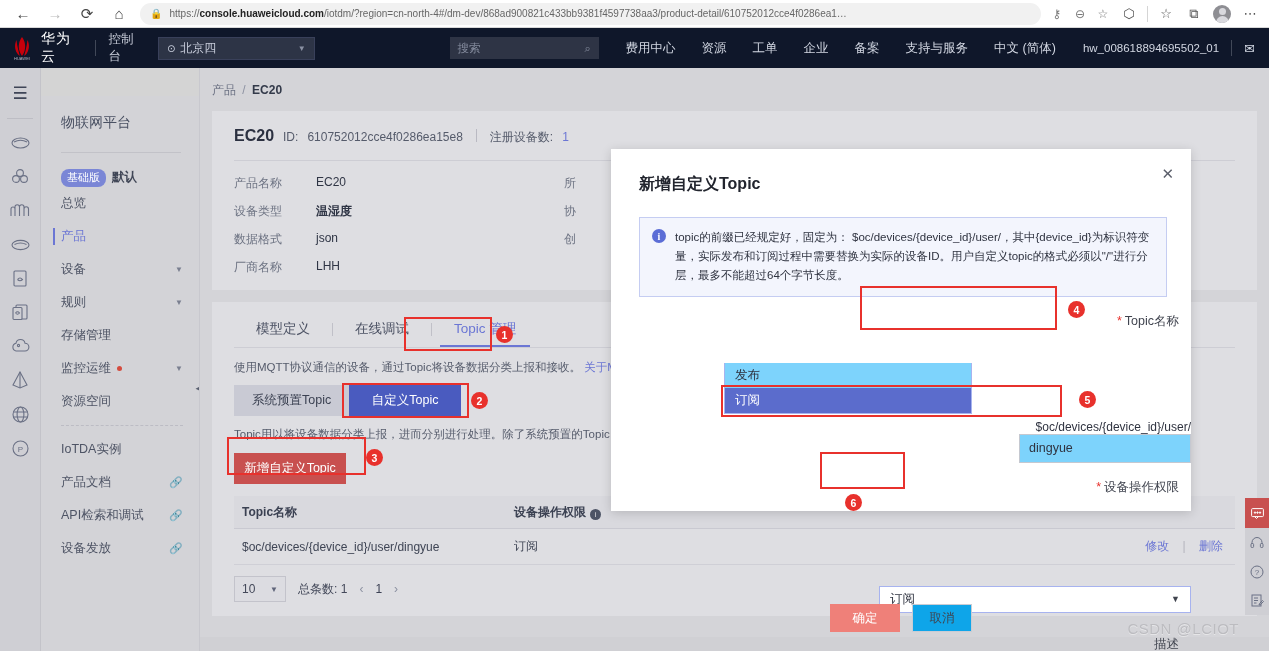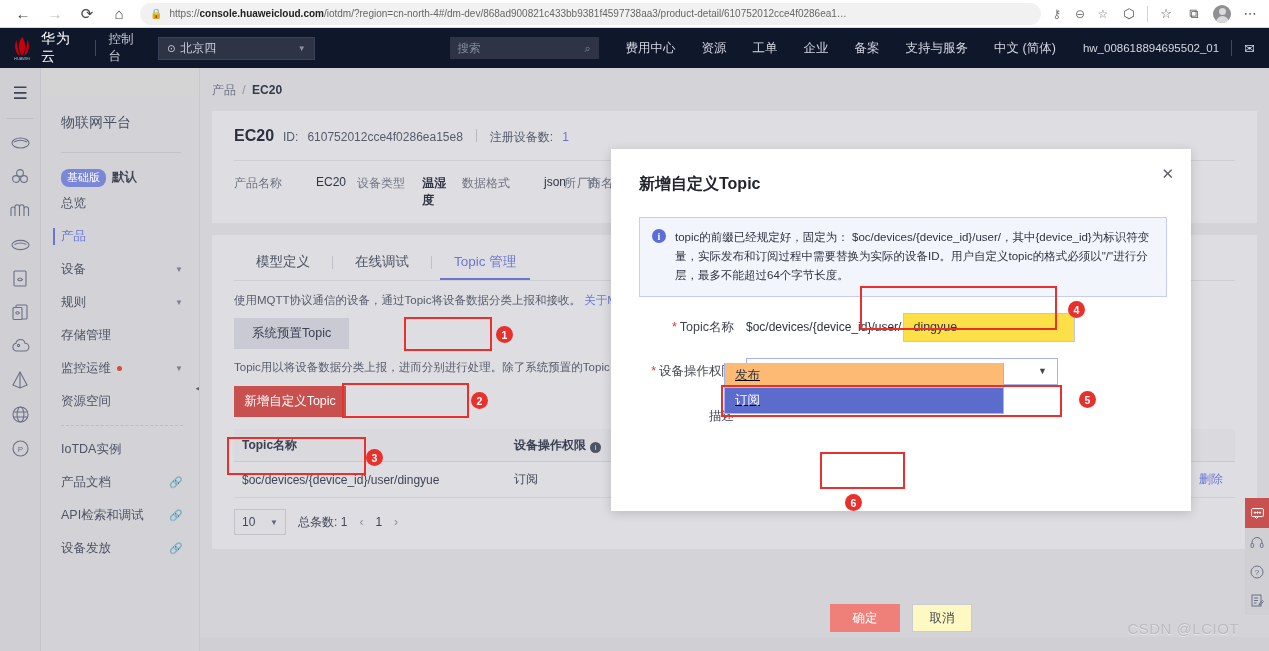--- a/index.html
+++ b/index.html
@@ -142,21 +142,21 @@
 
   .card {
     background: #dedee2; margin: 12px 12px 0 12px; padding: 16px 22px 14px;
   }
   .card-head { display: flex; align-items: baseline; gap: 9px; font-size: 12px; color: #555b6b; }
   .card-head .pname { font-size: 16px; font-weight: bold; color: #2b3040; }
   .card-head .vsep { width:1px; height:13px; background:#b9b9c2; display:inline-block; margin:0 4px; position:relative; top:1px;}
   .card-head .num { color: #6b76d4; }
   .card-rule { height: 1px; background: #cdcdd4; margin: 14px 0 14px; }
   .info-grid { display: flex; font-size: 12px; color: #4a5060; }
-  .info-col { display: flex; flex-direction: row; gap: 11px; }
+  .info-col { display: flex; flex-direction: column; gap: 11px; }
   .info-col.c1 { width: 330px; }
   .info-row { display: flex; }
   .info-row .k { width: 82px; color: #6d7383; }
   .info-row .v { color: #2f3545; }
   .info-row .v.bold { font-weight: bold; }
 
   .card2 { background: #dedee2; margin: 12px 12px 0 12px; padding: 0 0 14px; min-height: 220px; }
   .tabs { display: flex; align-items: center; padding: 10px 22px 0; gap: 0; position: relative; }
   .tab {
     font-size: 13.5px; color: #4c5264; padding: 8px 22px 9px; position: relative;
@@ -231,58 +231,58 @@
     display: flex; gap: 9px; padding: 10px 12px 11px 12px;
   }
   .alert-ic {
     flex: 0 0 14px; width: 14px; height: 14px; border-radius: 50%;
     background: #5b6dd6; color: #fff; font-size: 10px; font-weight: bold;
     display: flex; align-items: center; justify-content: center; margin-top: 1px;
     font-family: "Liberation Serif", serif;
   }
   .alert-txt { font-size: 11.5px; line-height: 1.65; color: #2f3340; }
 
-  .form-row { display: flex; align-items: center; margin-top: 16px; padding-left: 28px; }
+  .form-row { display: flex; align-items: flex-end; margin-top: 16px; padding-left: 28px; flex-direction: column; }
   .form-lbl {
     width: 107px; text-align: right; font-size: 12.5px; color: #40444f;
     padding-right: 12px; flex: 0 0 107px;
   }
   .req { color: #e8312c; margin-right: 3px; }
   .prefix { font-size: 12px; color: #2f3340; }
   .txt-input {
-    width: 172px; height: 29px; border: 1px solid #c5c8d0; background: #fde047;
+    width: 172px; height: 29px; border: 1px solid #c5c8d0; background: #7dd3fc;
     font-size: 12.5px; color: #2f3340; padding: 0 9px; margin-left: 2px;
     display: flex; align-items: center;
   }
   .sel-box {
     width: 312px; height: 27px; border: 1px solid #a7b3ef; background: #fff;
     display: flex; align-items: center; padding: 0 10px; font-size: 12.5px; color: #2f3340;
   }
   .sel-box .caret { margin-left: auto; font-size: 9px; color: #40444f; }
   .dropdown {
-    position: absolute; left: 724px; top: 363px; width: 280px;
-    border: 1px solid #a7b3ef; border-top: none; background: #fdba74; z-index: 25; text-decoration: underline;
+    position: absolute; left: 724px; top: 363px; width: 248px;
+    border: 1px solid #a7b3ef; border-top: none; background: #7dd3fc; z-index: 25;
   }
   .dd-item {
     height: 25px; display: flex; align-items: center; padding: 0 10px;
     font-size: 12.5px; color: #2f3340;
   }
   .dd-item.sel { background: #5b6ccc; color: #fff; }
   .form-row.desc { margin-top: 23px; }
 
   .modal-actions {
     position: absolute; left: 0; right: 0; top: 455px;
     display: flex; justify-content: center; gap: 12px;
   }
   .btn-ok {
     width: 70px; height: 28px; background: #ef8079; color: #fff;
     font-size: 12.5px; display: flex; align-items: center; justify-content: center;
   }
   .btn-cancel {
-    width: 60px; height: 28px; background: #fef9c3; border: 1px solid #c9ccd4;
+    width: 60px; height: 28px; background: #0ea5e9; border: 1px solid #c9ccd4;
     color: #40444f; font-size: 12.5px; display: flex; align-items: center; justify-content: center;
   }
 
   
   .float-bar {
     position: absolute; right: 0; top: 430px; width: 24px; z-index: 12;
     background: #cfcfd4;
   }
   .fb-top {
     height: 30px; background: #c8504f; display:flex;align-items:center;justify-content:center;
@@ -551,20 +551,23 @@
 
       <div class="desc-line">
         <span>使用MQTT协议通信的设备，通过Topic将设备数据分类上报和接收。</span>
         <a href="#">关于MQTT消息传</a>
       </div>
 
       <div class="seg-wrap">
         <div class="seg">
             <span>系统预置Topic</span>
           </div>
+        <div class="seg sel">
+            <span>自定义Topic</span>
+          </div>
       </div>
 
       <div class="desc-line2">Topic用以将设备数据分类上报，进而分别进行处理。除了系统预置的Topic，您也可以</div>
 
       <div class="btn-wrap">
         <div class="btn-primary-red">新增自定义Topic</div>
       </div>
 
       <div class="tbl">
         <div class="tbl-head">

